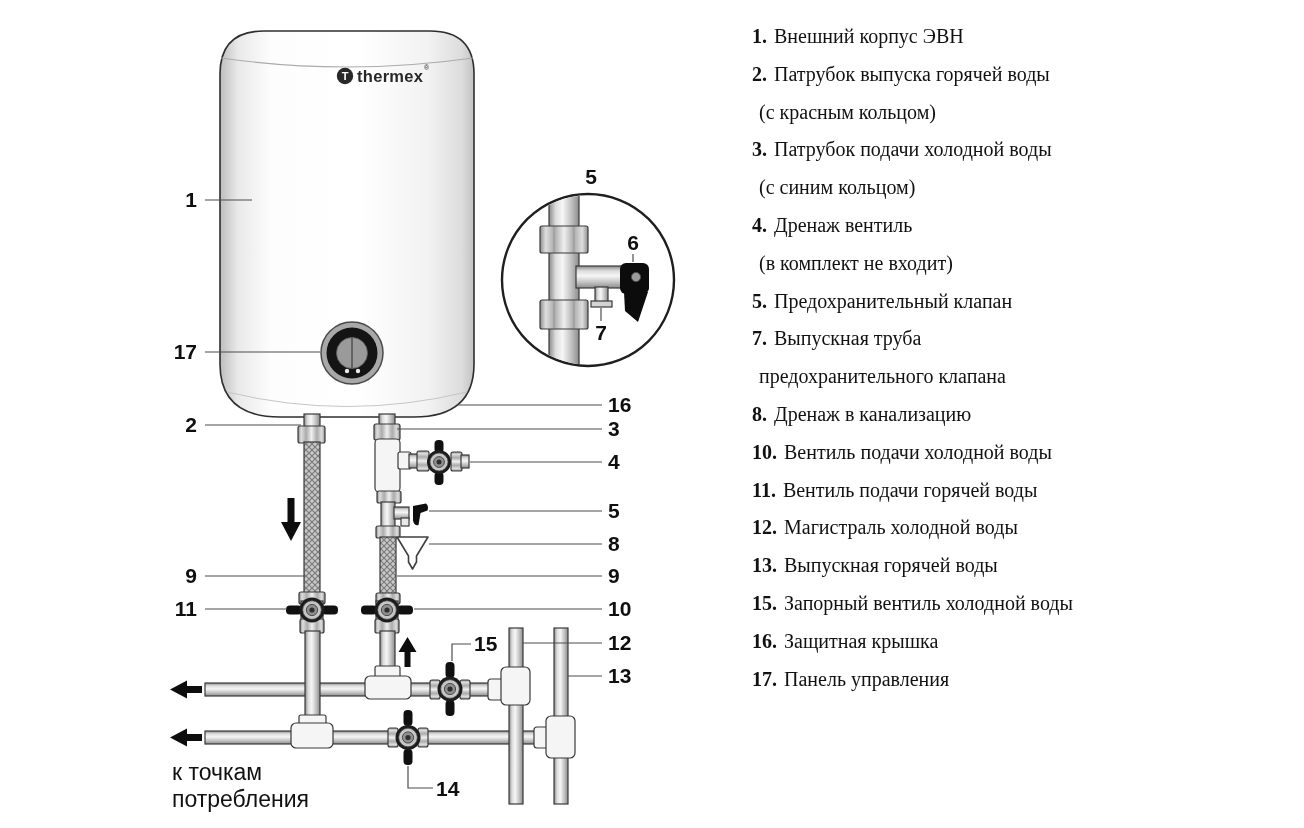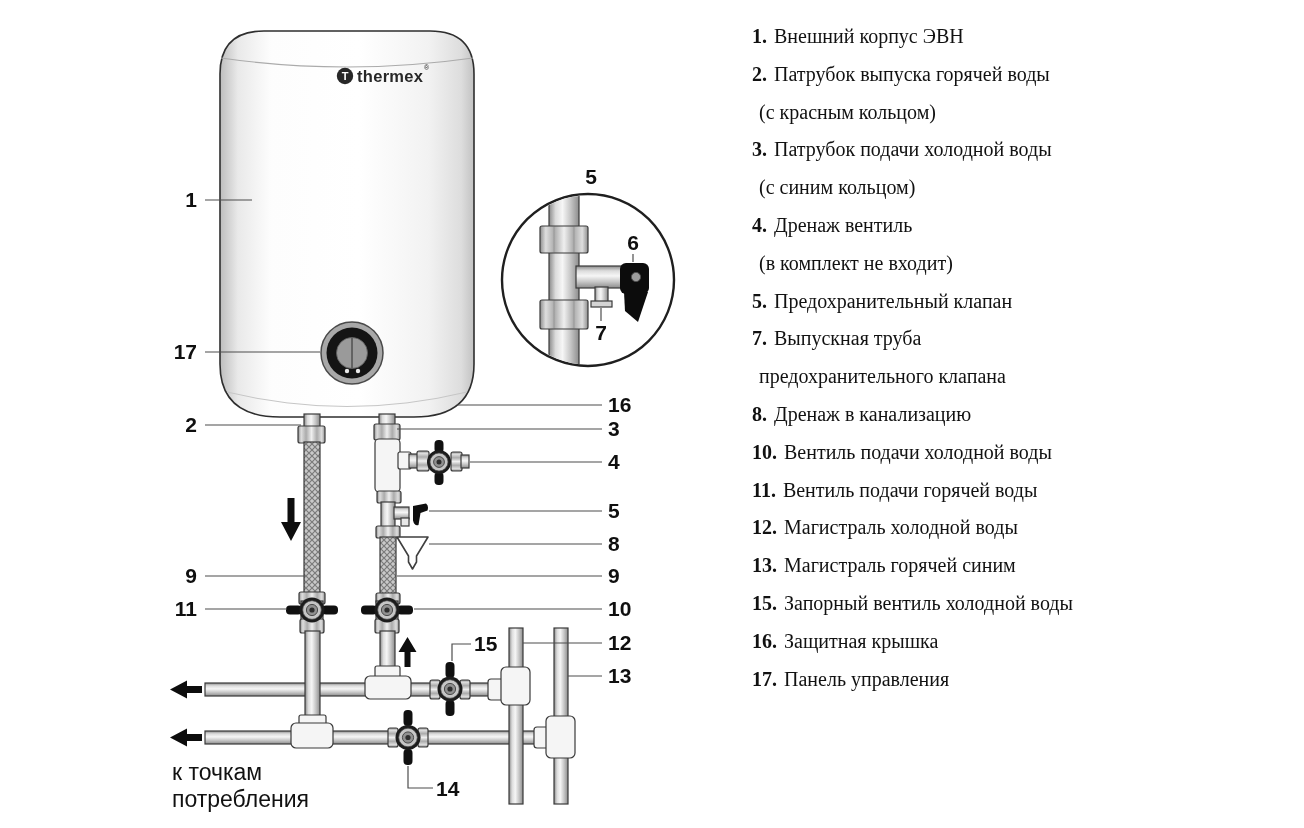--- a/index.html
+++ b/index.html
@@ -298,19 +298,19 @@
   <div class="legend-row"><span class="legend-num"></span><span>(с синим кольцом)</span></div>
   <div class="legend-row"><span class="legend-num">4.</span><span>Дренаж вентиль</span></div>
   <div class="legend-row"><span class="legend-num"></span><span>(в комплект не входит)</span></div>
   <div class="legend-row"><span class="legend-num">5.</span><span>Предохранительный клапан</span></div>
   <div class="legend-row"><span class="legend-num">7.</span><span>Выпускная труба</span></div>
   <div class="legend-row"><span class="legend-num"></span><span>предохранительного клапана</span></div>
   <div class="legend-row"><span class="legend-num">8.</span><span>Дренаж в канализацию</span></div>
   <div class="legend-row"><span class="legend-num">10.</span><span>Вентиль подачи холодной воды</span></div>
   <div class="legend-row"><span class="legend-num">11.</span><span>Вентиль подачи горячей воды</span></div>
   <div class="legend-row"><span class="legend-num">12.</span><span>Магистраль холодной воды</span></div>
-  <div class="legend-row"><span class="legend-num">13.</span><span>Магистраль горячей синим</span></div>
+  <div class="legend-row"><span class="legend-num">13.</span><span>Выпускная горячей воды</span></div>
   <div class="legend-row"><span class="legend-num">15.</span><span>Запорный вентиль холодной воды</span></div>
   <div class="legend-row"><span class="legend-num">16.</span><span>Защитная крышка</span></div>
   <div class="legend-row"><span class="legend-num">17.</span><span>Панель управления</span></div>
 </div>
 
 </div>
 
 </body></html>

